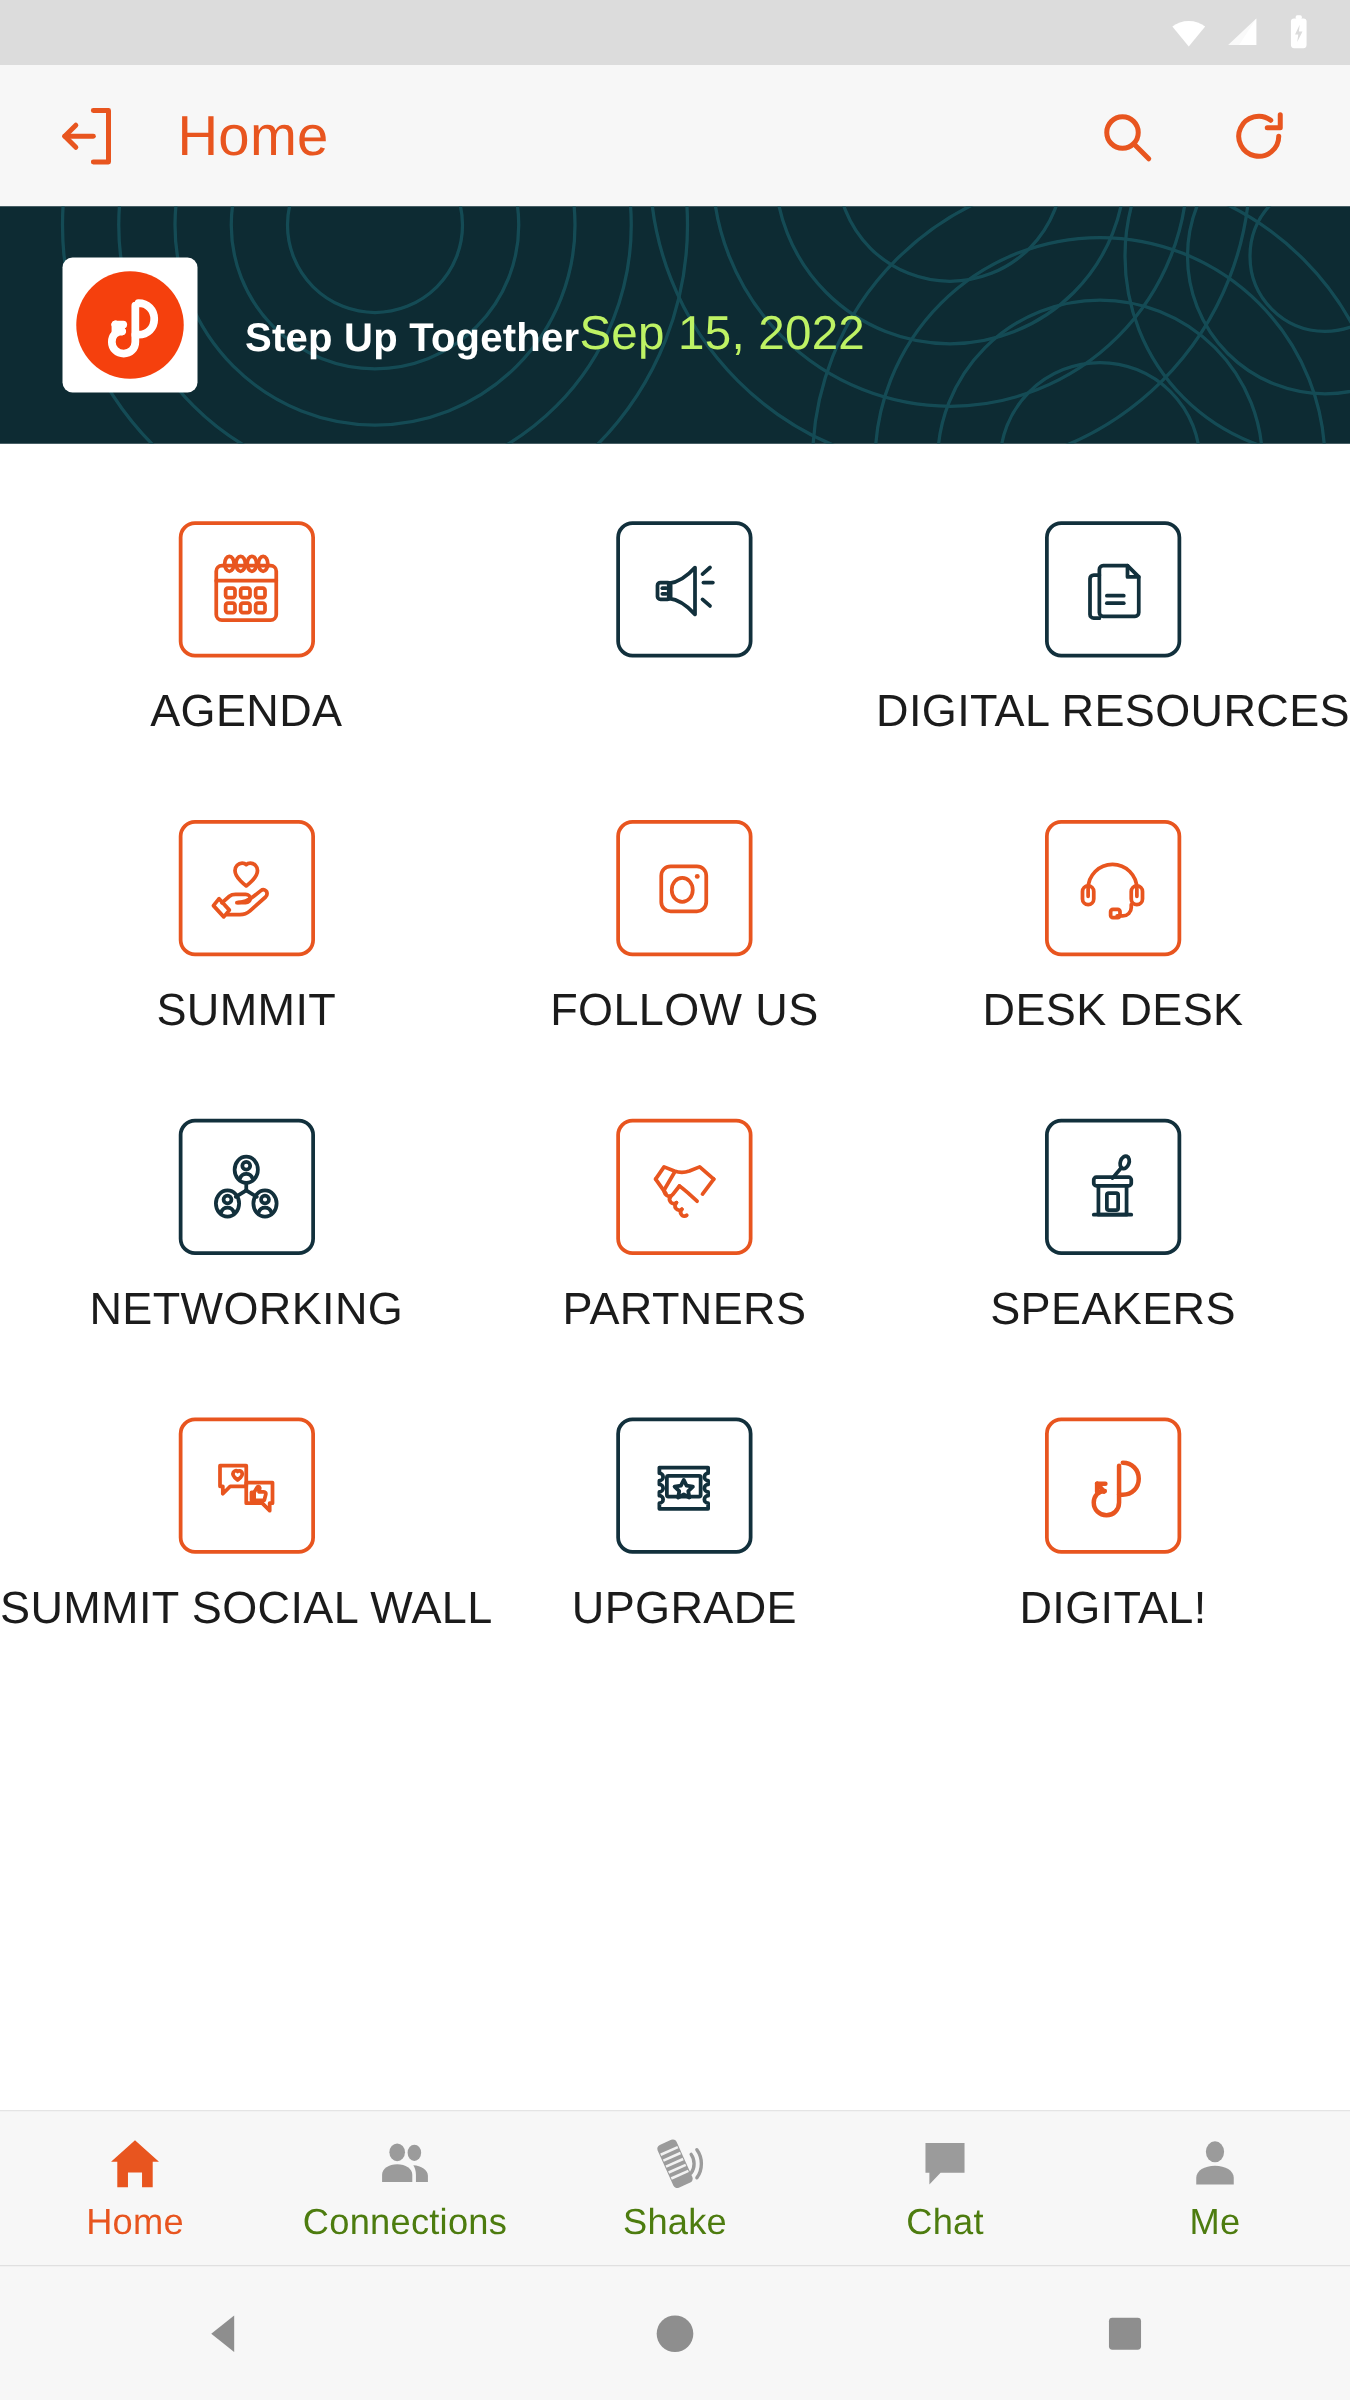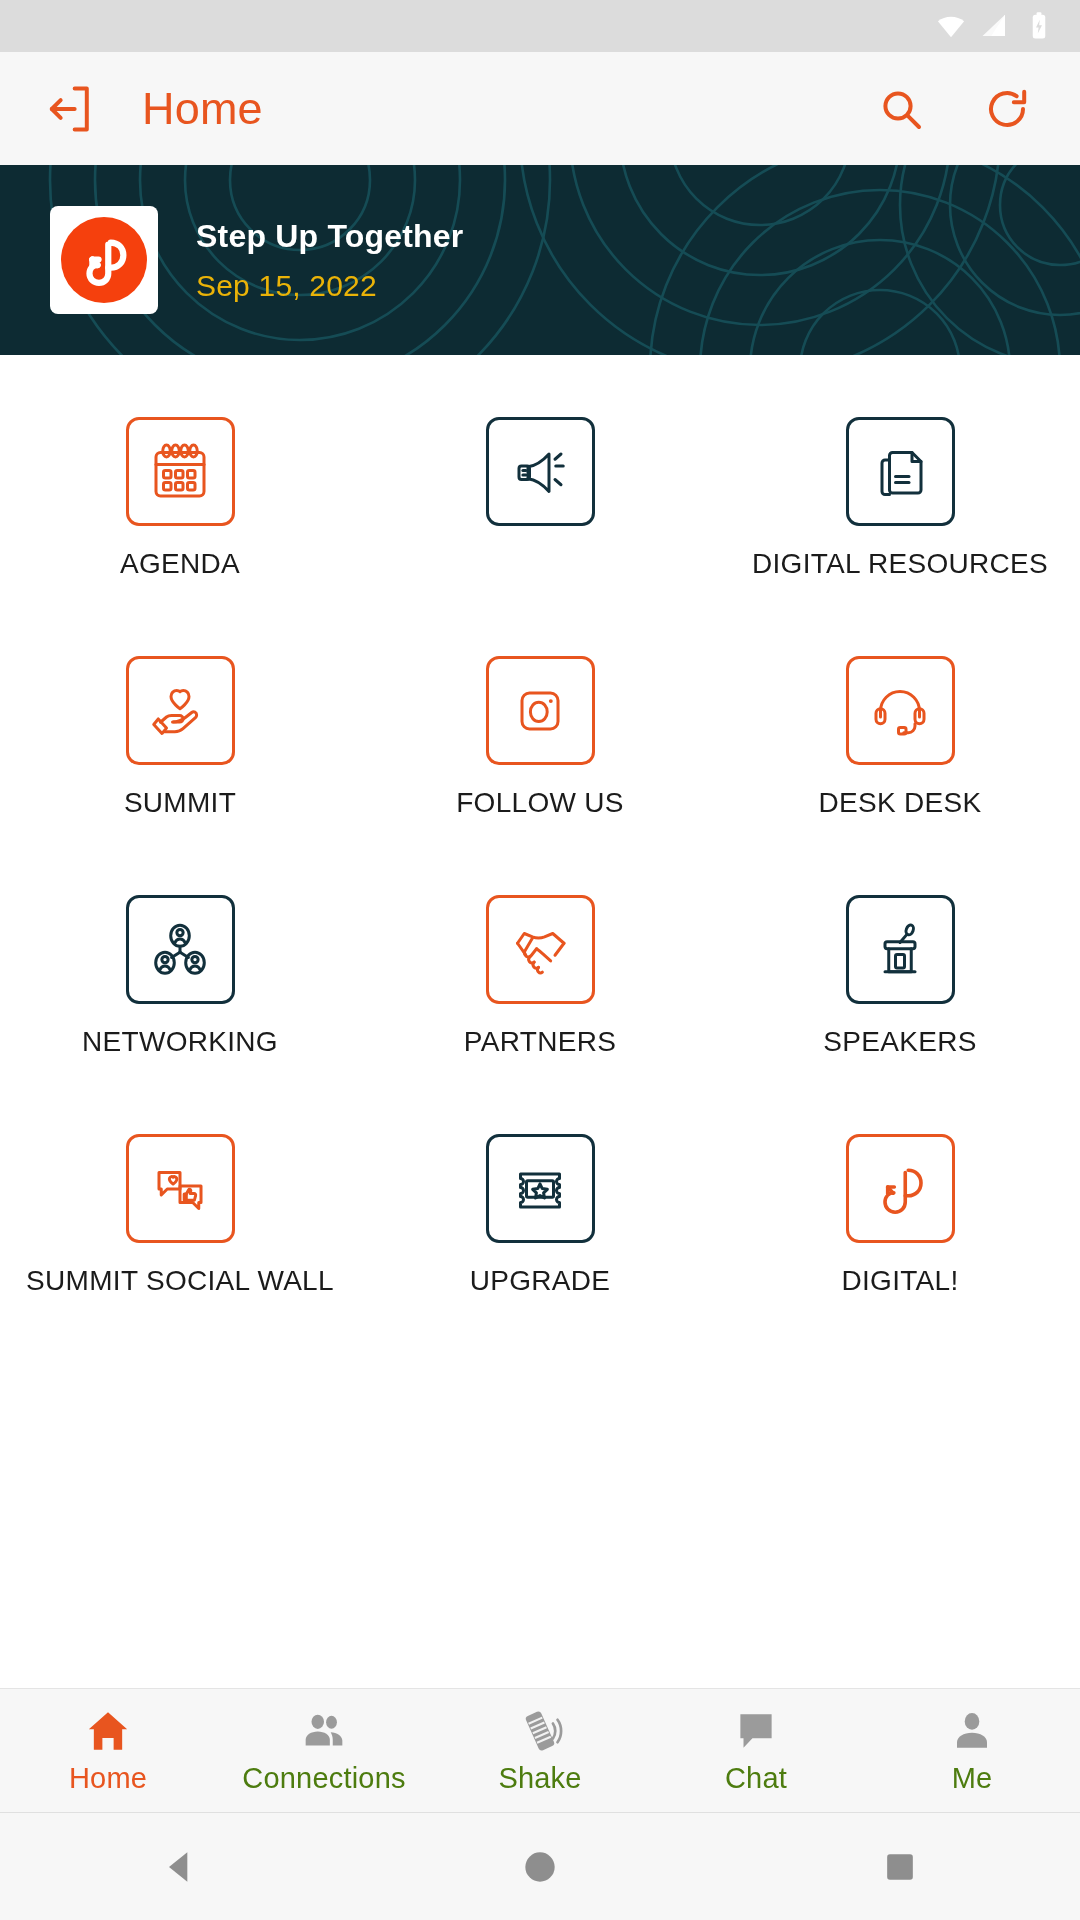--- a/index.html
+++ b/index.html
@@ -83,32 +83,33 @@
     border-radius:50%;
     background:#f5400d;
     display:flex;
     align-items:center;
     justify-content:center;
   }
   .banner .txt{
     position:relative;
     margin-left:38px;
     display:flex;
-    flex-direction:column;
+    flex-direction:row;
     justify-content:center;
+    align-items:flex-end;
   }
   .banner .ev-title{
     color:#ffffff;
     font-size:32px;
     font-weight:bold;
     letter-spacing:.2px;
   }
   .banner .ev-date{
-    color:#eab308;
-    font-size:30px;
+    color:#bef264;
+    font-size:38px;
     margin-top:14px;
     letter-spacing:.2px;
   }
 
   
   .grid{
     padding:44px 0 0 0;
     display:grid;
     grid-template-columns:repeat(3,1fr);
     row-gap:0;
@@ -125,21 +126,21 @@
     border:3px solid #e8551f;
     border-radius:13px;
     display:flex;
     align-items:center;
     justify-content:center;
     background:#ffffff;
   }
   .tile.dark .box{ border-color:#12303c; }
   .tile .label{
     margin-top:22px;
-    font-size:28px;
+    font-size:36px;
     color:#1b1b1b;
     text-align:center;
     letter-spacing:.3px;
     white-space:nowrap;
   }
 
   
   .bottom-nav{
     position:absolute;
     left:0; right:0;

